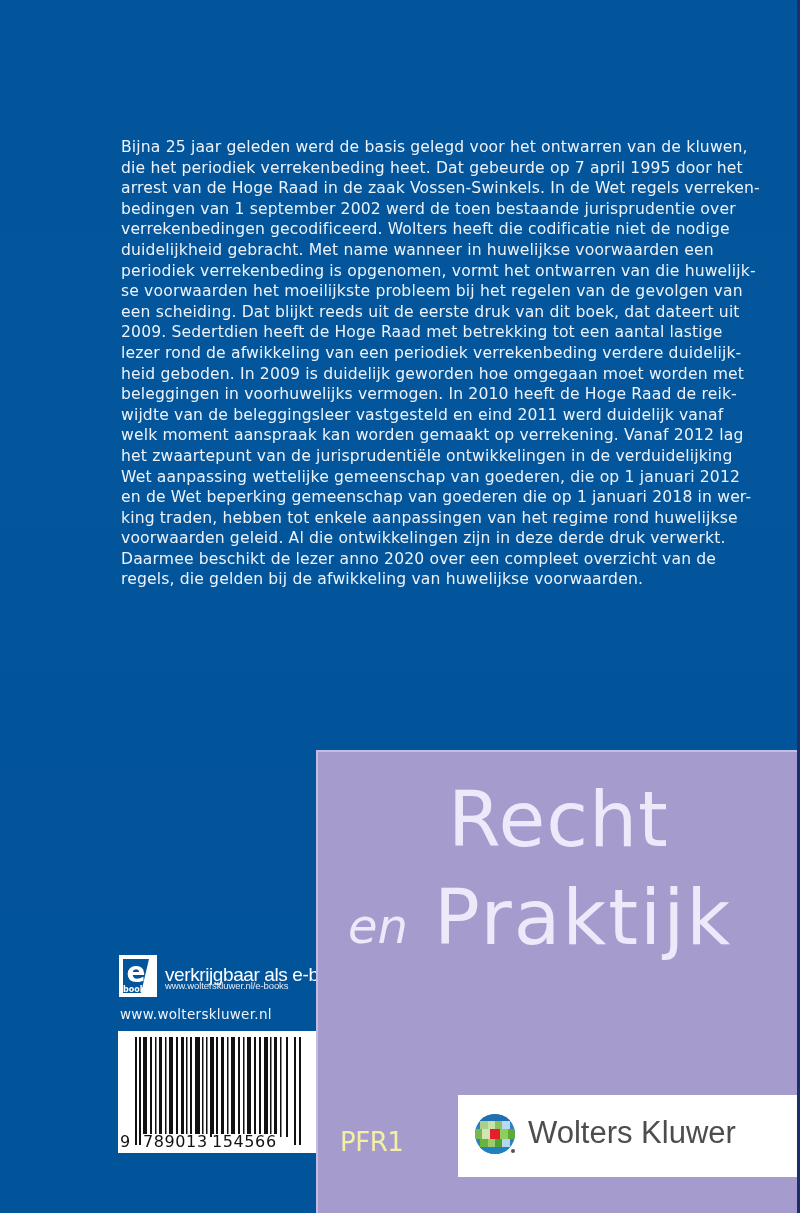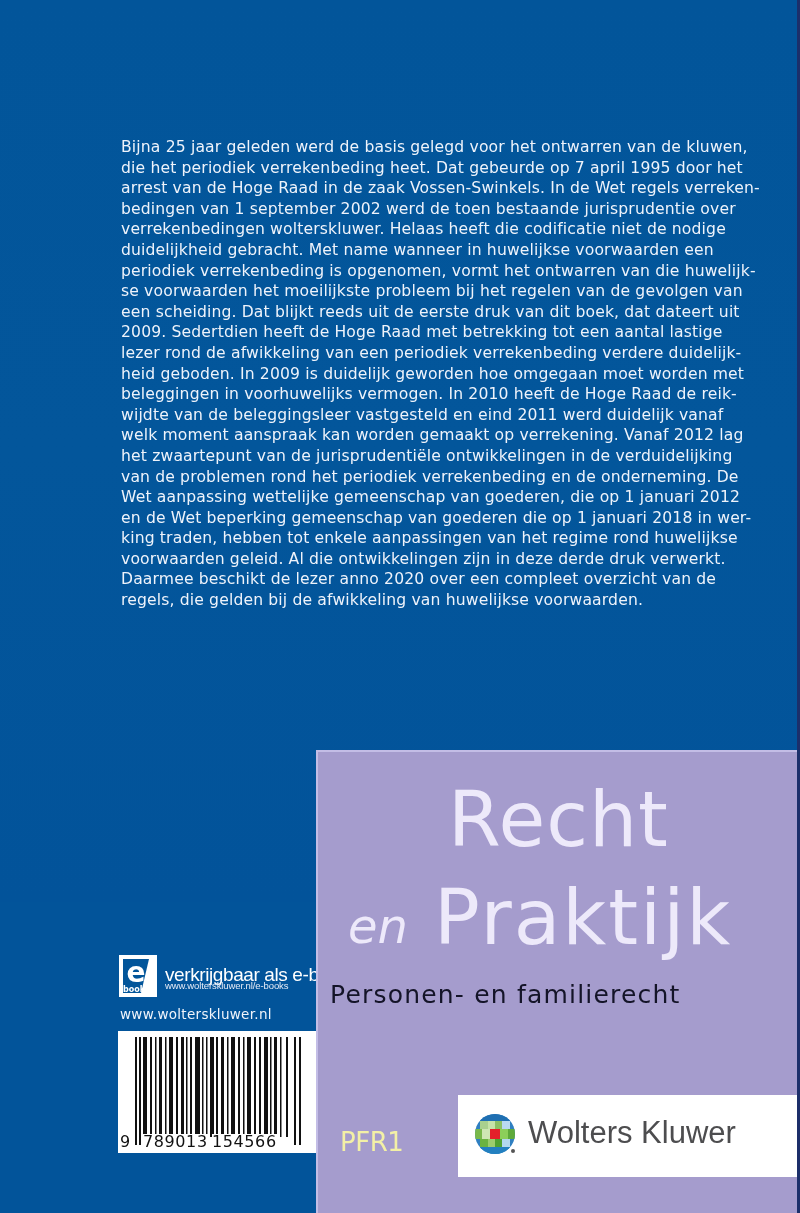--- a/index.html
+++ b/index.html
@@ -104,33 +104,32 @@
 </head>
 <body>
 
 <div class="cover">
 
   <div class="blurb">
     <span class="line">Bijna 25 jaar geleden werd de basis gelegd voor het ontwarren van de kluwen,</span>
     <span class="line">die het periodiek verrekenbeding heet. Dat gebeurde op 7 april 1995 door het</span>
     <span class="line">arrest van de Hoge Raad in de zaak Vossen-Swinkels. In de Wet regels verreken-</span>
     <span class="line">bedingen van 1 september 2002 werd de toen bestaande jurisprudentie over</span>
-    <span class="line">verrekenbedingen wolterskluwer. Helaas heeft die codificatie niet de nodige</span>
+    <span class="line">verrekenbedingen gecodificeerd. Wolters heeft die codificatie niet de nodige</span>
     <span class="line">duidelijkheid gebracht. Met name wanneer in huwelijkse voorwaarden een</span>
     <span class="line">periodiek verrekenbeding is opgenomen, vormt het ontwarren van die huwelijk-</span>
     <span class="line">se voorwaarden het moeilijkste probleem bij het regelen van de gevolgen van</span>
     <span class="line">een scheiding. Dat blijkt reeds uit de eerste druk van dit boek, dat dateert uit</span>
     <span class="line">2009. Sedertdien heeft de Hoge Raad met betrekking tot een aantal lastige</span>
     <span class="line">lezer rond de afwikkeling van een periodiek verrekenbeding verdere duidelijk-</span>
     <span class="line">heid geboden. In 2009 is duidelijk geworden hoe omgegaan moet worden met</span>
     <span class="line">beleggingen in voorhuwelijks vermogen. In 2010 heeft de Hoge Raad de reik-</span>
     <span class="line">wijdte van de beleggingsleer vastgesteld en eind 2011 werd duidelijk vanaf</span>
     <span class="line">welk moment aanspraak kan worden gemaakt op verrekening. Vanaf 2012 lag</span>
     <span class="line">het zwaartepunt van de jurisprudentiële ontwikkelingen in de verduidelijking</span>
-    <span class="line">van de problemen rond het periodiek verrekenbeding en de onderneming. De</span>
     <span class="line">Wet aanpassing wettelijke gemeenschap van goederen, die op 1 januari 2012</span>
     <span class="line">en de Wet beperking gemeenschap van goederen die op 1 januari 2018 in wer-</span>
     <span class="line">king traden, hebben tot enkele aanpassingen van het regime rond huwelijkse</span>
     <span class="line">voorwaarden geleid. Al die ontwikkelingen zijn in deze derde druk verwerkt.</span>
     <span class="line">Daarmee beschikt de lezer anno 2020 over een compleet overzicht van de</span>
     <span class="line">regels, die gelden bij de afwikkeling van huwelijkse voorwaarden.</span>
   </div>
 
   <div class="ebook">
     <svg class="ebook-icon" viewBox="0 0 38 42" width="38" height="42">
@@ -187,21 +186,20 @@
       <span style="left:0px;">9</span>
       <span style="left:23px;">789013</span>
       <span style="left:92px;">154566</span>
     </div>
   </div>
 
   <div class="series-panel">
     <span class="series-title-recht">Recht</span>
     <span class="series-title-en">en</span>
     <span class="series-title-praktijk">Praktijk</span>
-    <span class="series-subtitle">Personen- en familierecht</span>
     <span class="series-code">PFR1</span>
 
     <div class="publisher-box">
       <svg class="wk-globe" viewBox="0 0 42 42" width="42" height="42">
         <defs>
           <clipPath id="gc">
               <circle cx="21" cy="21" r="20"></circle>
             </clipPath>
         </defs>
         <g clip-path="url(#gc)">

